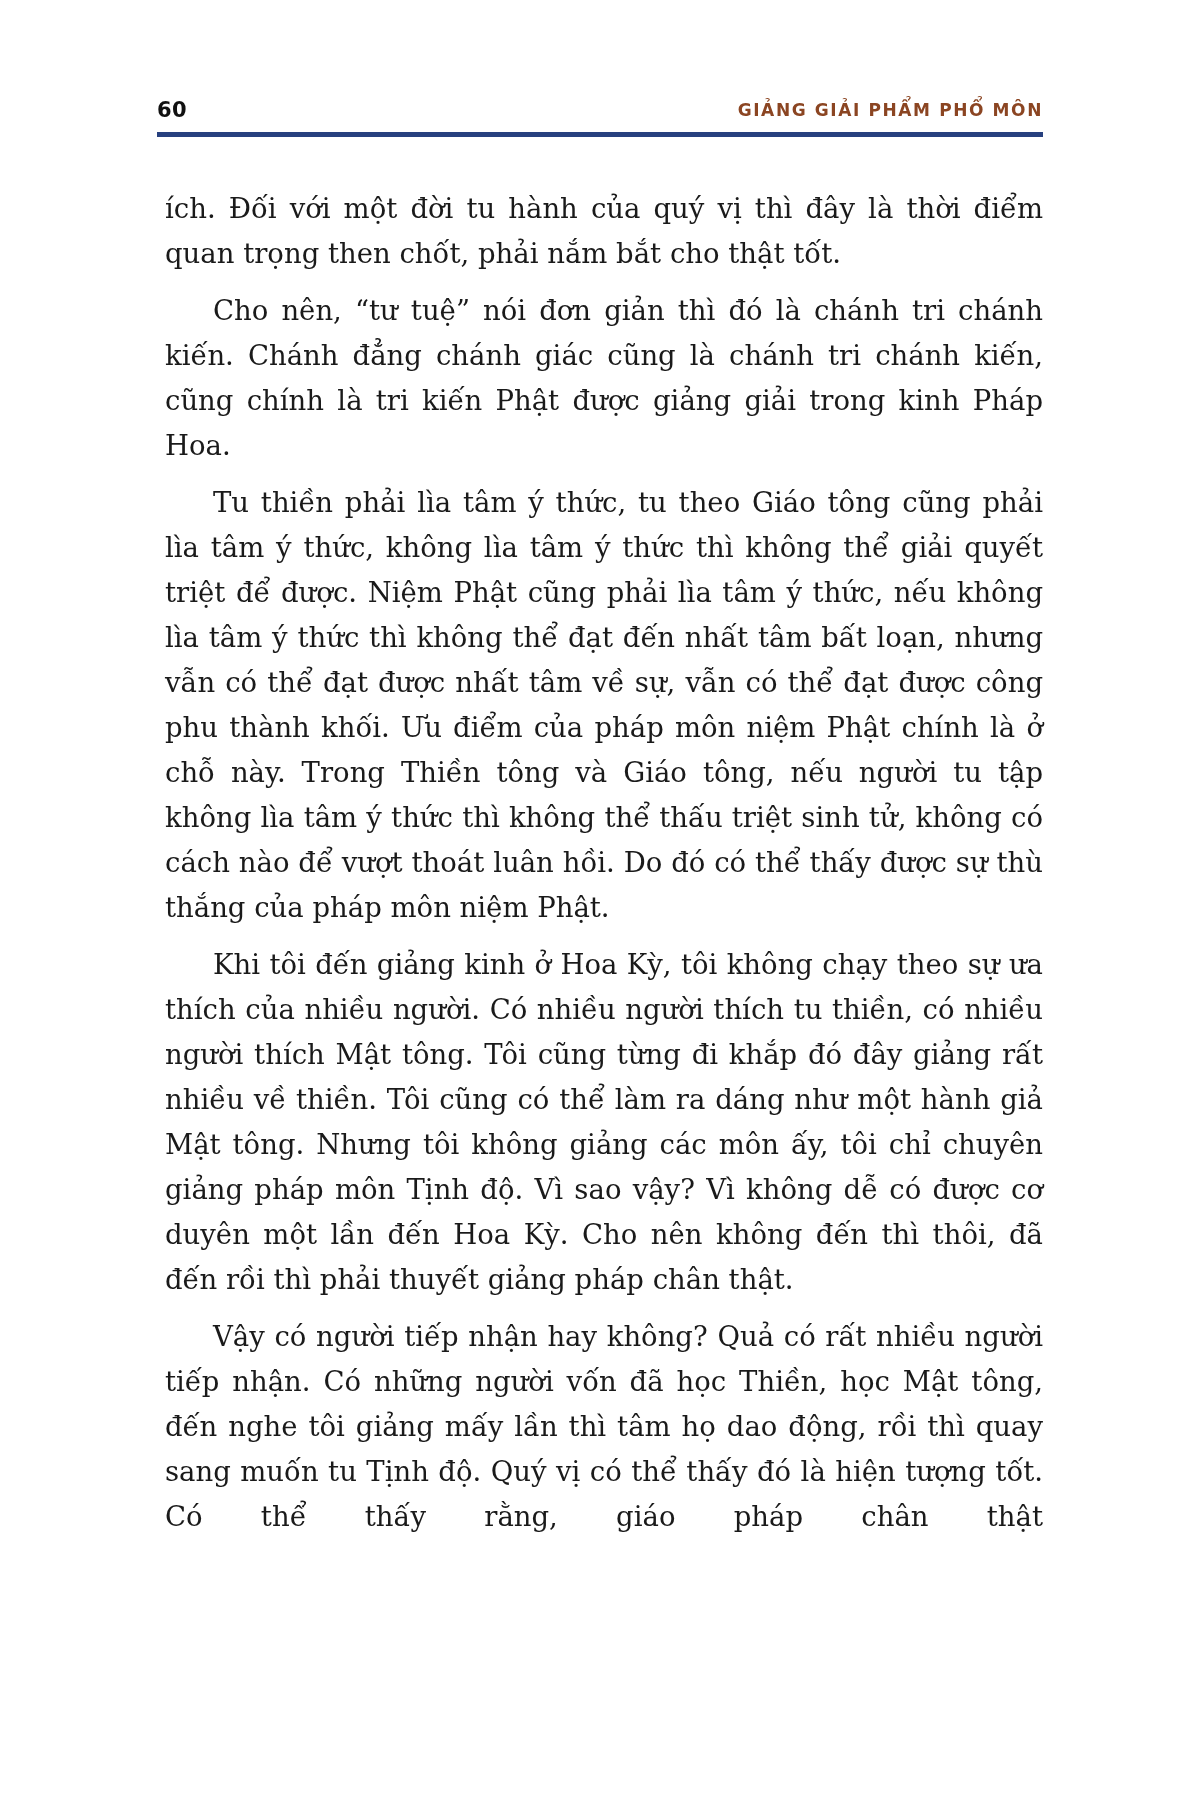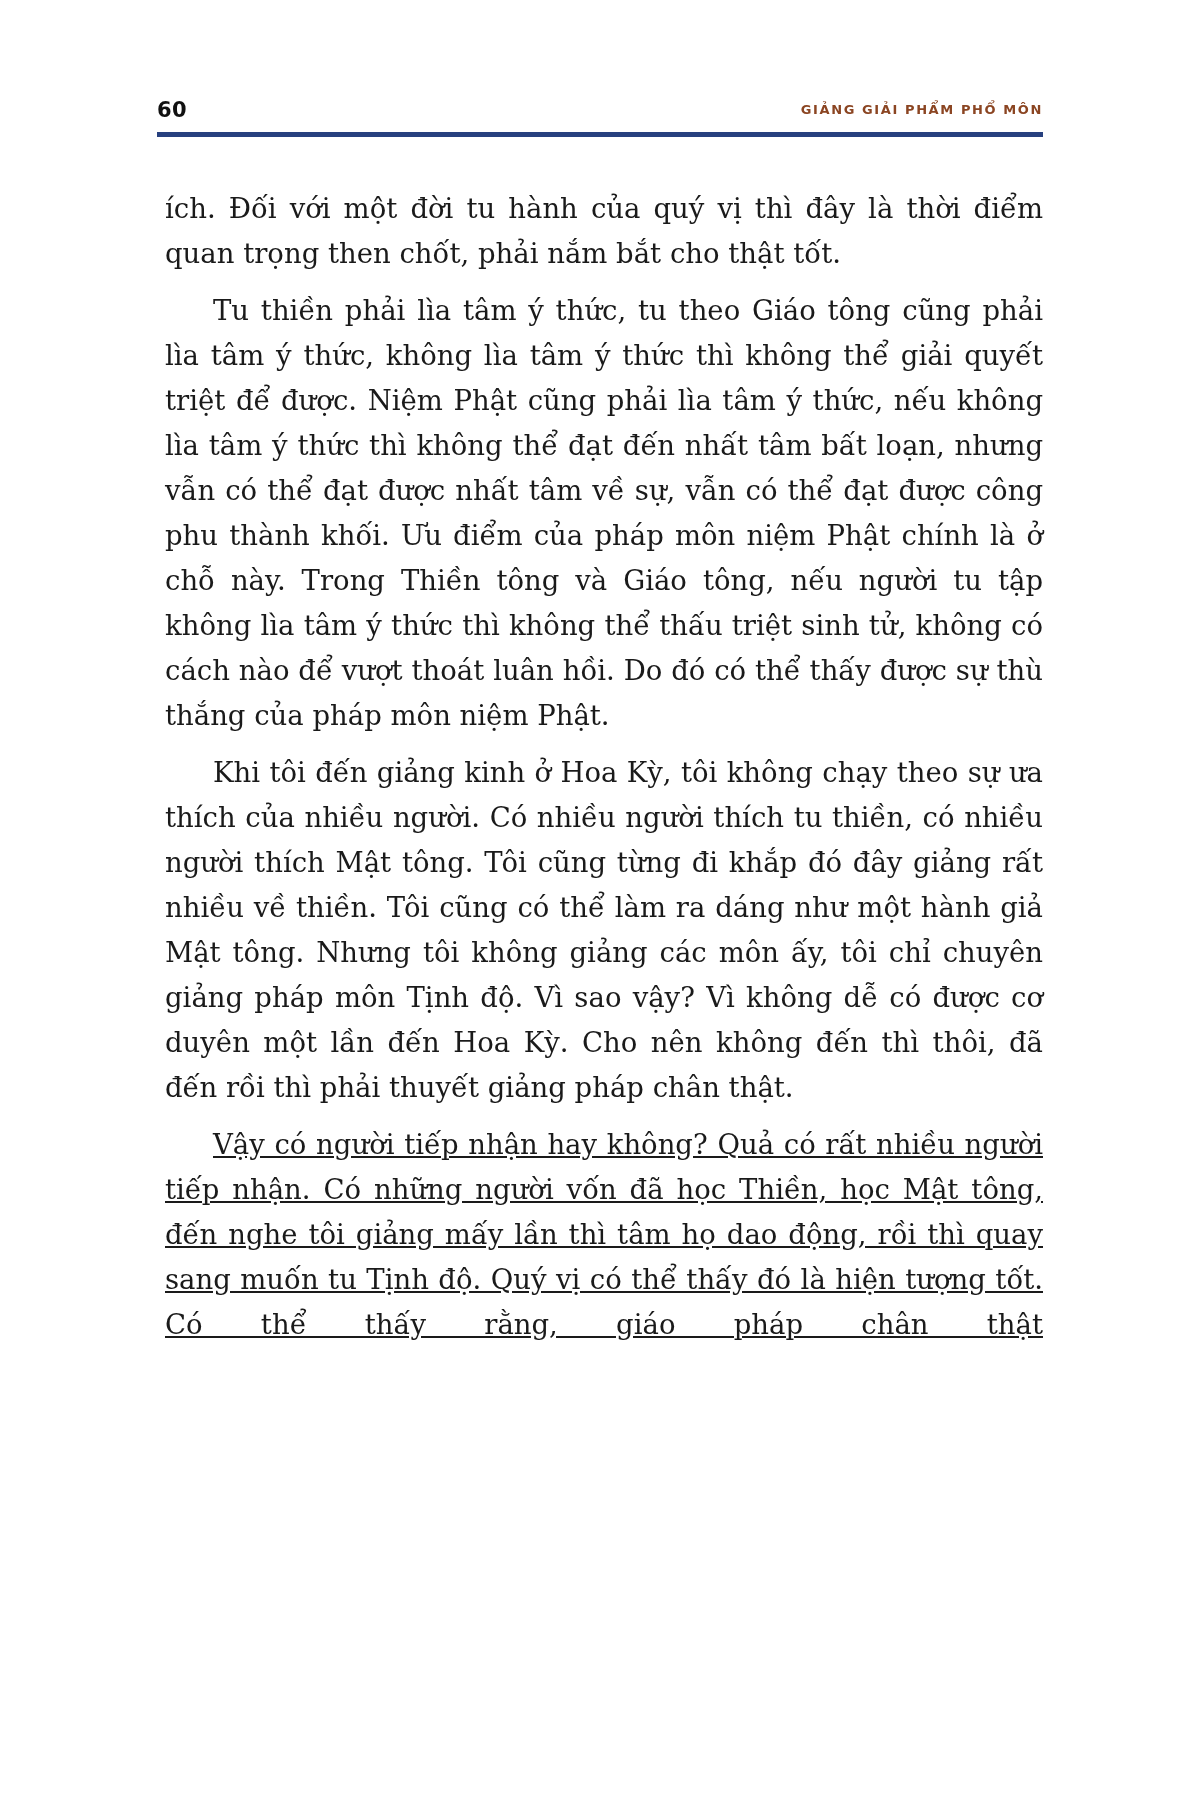--- a/index.html
+++ b/index.html
@@ -8,21 +8,21 @@
   .header { position: absolute; left: 157px; top: 98px; width: 886px; height: 24px; }
   .page-number {
     position: absolute; left: 0; top: 0;
     font-family: "DejaVu Sans", sans-serif; font-weight: bold;
     font-size: 21px; line-height: 24px; color: #111;
     letter-spacing: 0.5px;
   }
   .running-title {
     position: absolute; right: 0; top: 2px;
     font-family: "DejaVu Sans", sans-serif; font-weight: bold;
-    font-size: 13px; line-height: 20px; color: #8b4522;
+    font-size: 17px; line-height: 20px; color: #8b4522;
     letter-spacing: 1.6px;
   }
   .rule { position: absolute; left: 157px; top: 132px; width: 886px; height: 5px; background: #27407f; }
   .body-text {
     position: absolute; left: 157px; top: 186px; width: 886px;
     font-family: "DejaVu Serif", serif;
     font-size: 27.5px; line-height: 45px; color: #1a1a1a;
     text-align: justify;
   }
   .body-text p { margin: 0 0 12px 8px; text-indent: 0; }
@@ -33,17 +33,18 @@
 
 <div class="page">
   <div class="header">
     <span class="page-number">60</span>
     <span class="running-title">GIẢNG GIẢI PHẨM PHỔ MÔN</span>
   </div>
   <div class="rule"></div>
 
   <div class="body-text">
     <p>ích. Đối với một đời tu hành của quý vị thì đây là thời điểm quan trọng then chốt, phải nắm bắt cho thật tốt.</p>
+    <p class="indent">Cho nên, “tư tuệ” nói đơn giản thì đó là chánh tri chánh kiến. Chánh đẳng chánh giác cũng là chánh tri chánh kiến, cũng chính là tri kiến Phật được giảng giải trong kinh Pháp Hoa.</p>
     <p class="indent">Tu thiền phải lìa tâm ý thức, tu theo Giáo tông cũng phải lìa tâm ý thức, không lìa tâm ý thức thì không thể giải quyết triệt để được. Niệm Phật cũng phải lìa tâm ý thức, nếu không lìa tâm ý thức thì không thể đạt đến nhất tâm bất loạn, nhưng vẫn có thể đạt được nhất tâm về sự, vẫn có thể đạt được công phu thành khối. Ưu điểm của pháp môn niệm Phật chính là ở chỗ này. Trong Thiền tông và Giáo tông, nếu người tu tập không lìa tâm ý thức thì không thể thấu triệt sinh tử, không có cách nào để vượt thoát luân hồi. Do đó có thể thấy được sự thù thắng của pháp môn niệm Phật.</p>
     <p class="indent">Khi tôi đến giảng kinh ở Hoa Kỳ, tôi không chạy theo sự ưa thích của nhiều người. Có nhiều người thích tu thiền, có nhiều người thích Mật tông. Tôi cũng từng đi khắp đó đây giảng rất nhiều về thiền. Tôi cũng có thể làm ra dáng như một hành giả Mật tông. Nhưng tôi không giảng các môn ấy, tôi chỉ chuyên giảng pháp môn Tịnh độ. Vì sao vậy? Vì không dễ có được cơ duyên một lần đến Hoa Kỳ. Cho nên không đến thì thôi, đã đến rồi thì phải thuyết giảng pháp chân thật.</p>
-    <p class="indent" style="text-align-last: justify; text-decoration: underline;">Vậy có người tiếp nhận hay không? Quả có rất nhiều người tiếp nhận. Có những người vốn đã học Thiền, học Mật tông, đến nghe tôi giảng mấy lần thì tâm họ dao động, rồi thì quay sang muốn tu Tịnh độ. Quý vị có thể thấy đó là hiện tượng tốt. Có thể thấy rằng, giáo pháp chân thật</p>
+    <p class="indent" style="text-align-last: justify;">Vậy có người tiếp nhận hay không? Quả có rất nhiều người tiếp nhận. Có những người vốn đã học Thiền, học Mật tông, đến nghe tôi giảng mấy lần thì tâm họ dao động, rồi thì quay sang muốn tu Tịnh độ. Quý vị có thể thấy đó là hiện tượng tốt. Có thể thấy rằng, giáo pháp chân thật</p>
   </div>
 </div>
 
 </body></html>

